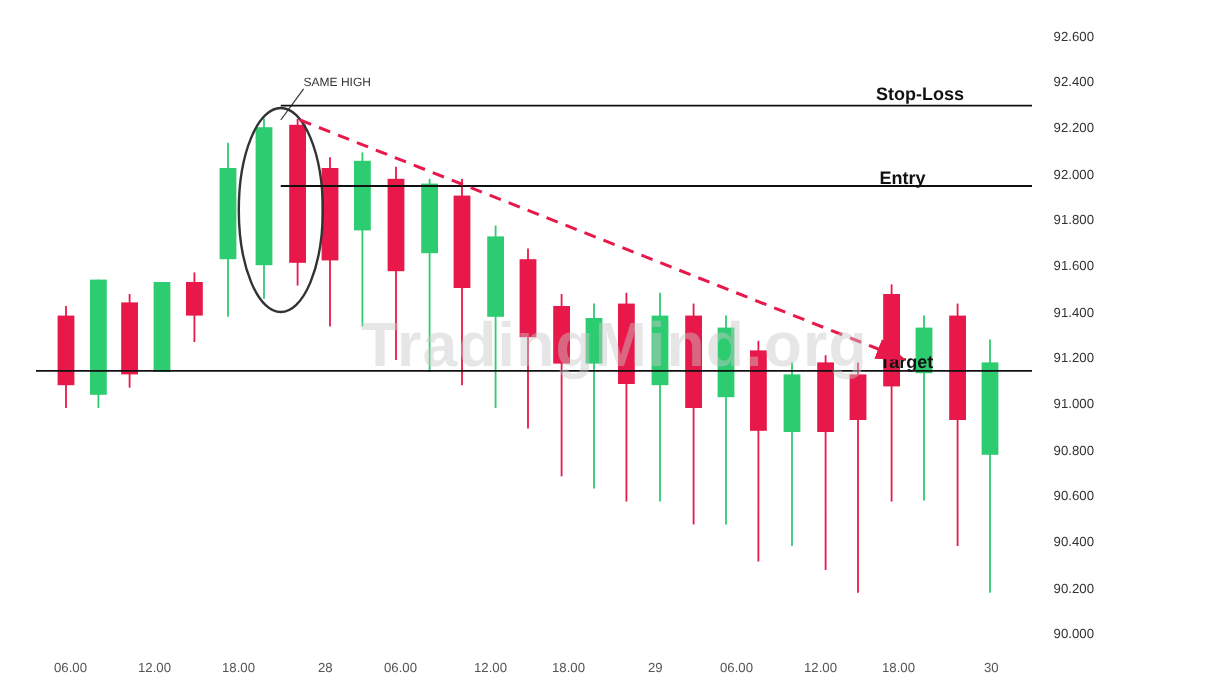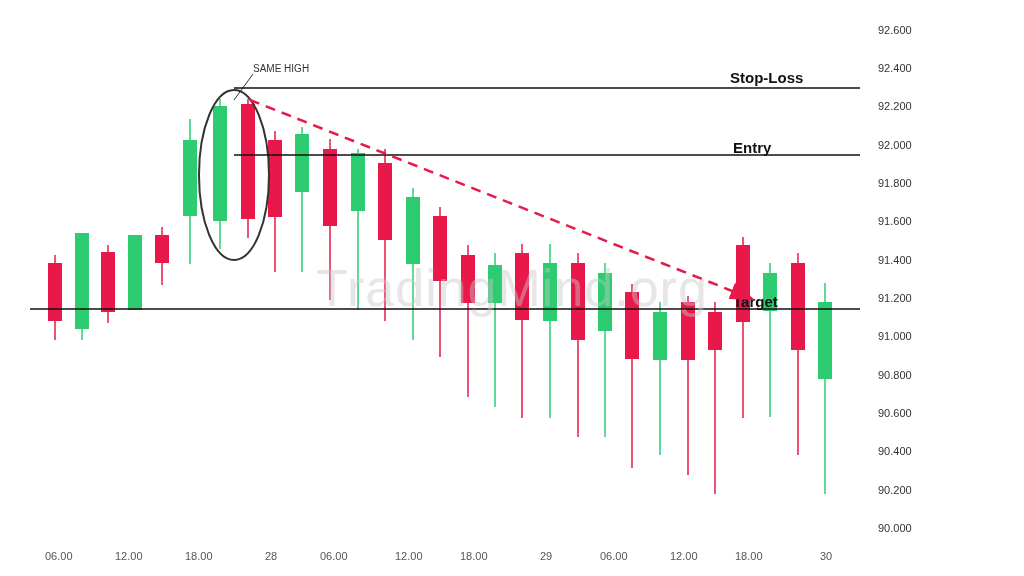--- a/index.html
+++ b/index.html
@@ -15,21 +15,21 @@
       width: 1024px;
       height: 576px;
       background: #fff;
     }
     #watermark {
       position: absolute;
       top: 50%;
       left: 50%;
       transform: translate(-50%, -50%);
       font-size: 52px;
-      font-weight: normal;
+      font-weight: bold;
       color: rgba(200, 200, 200, 0.45);
       white-space: nowrap;
       pointer-events: none;
       z-index: 10;
       letter-spacing: 1px;
     }
     #chart-svg {
       position: absolute;
       top: 0; left: 0;
       width: 100%; height: 100%;

